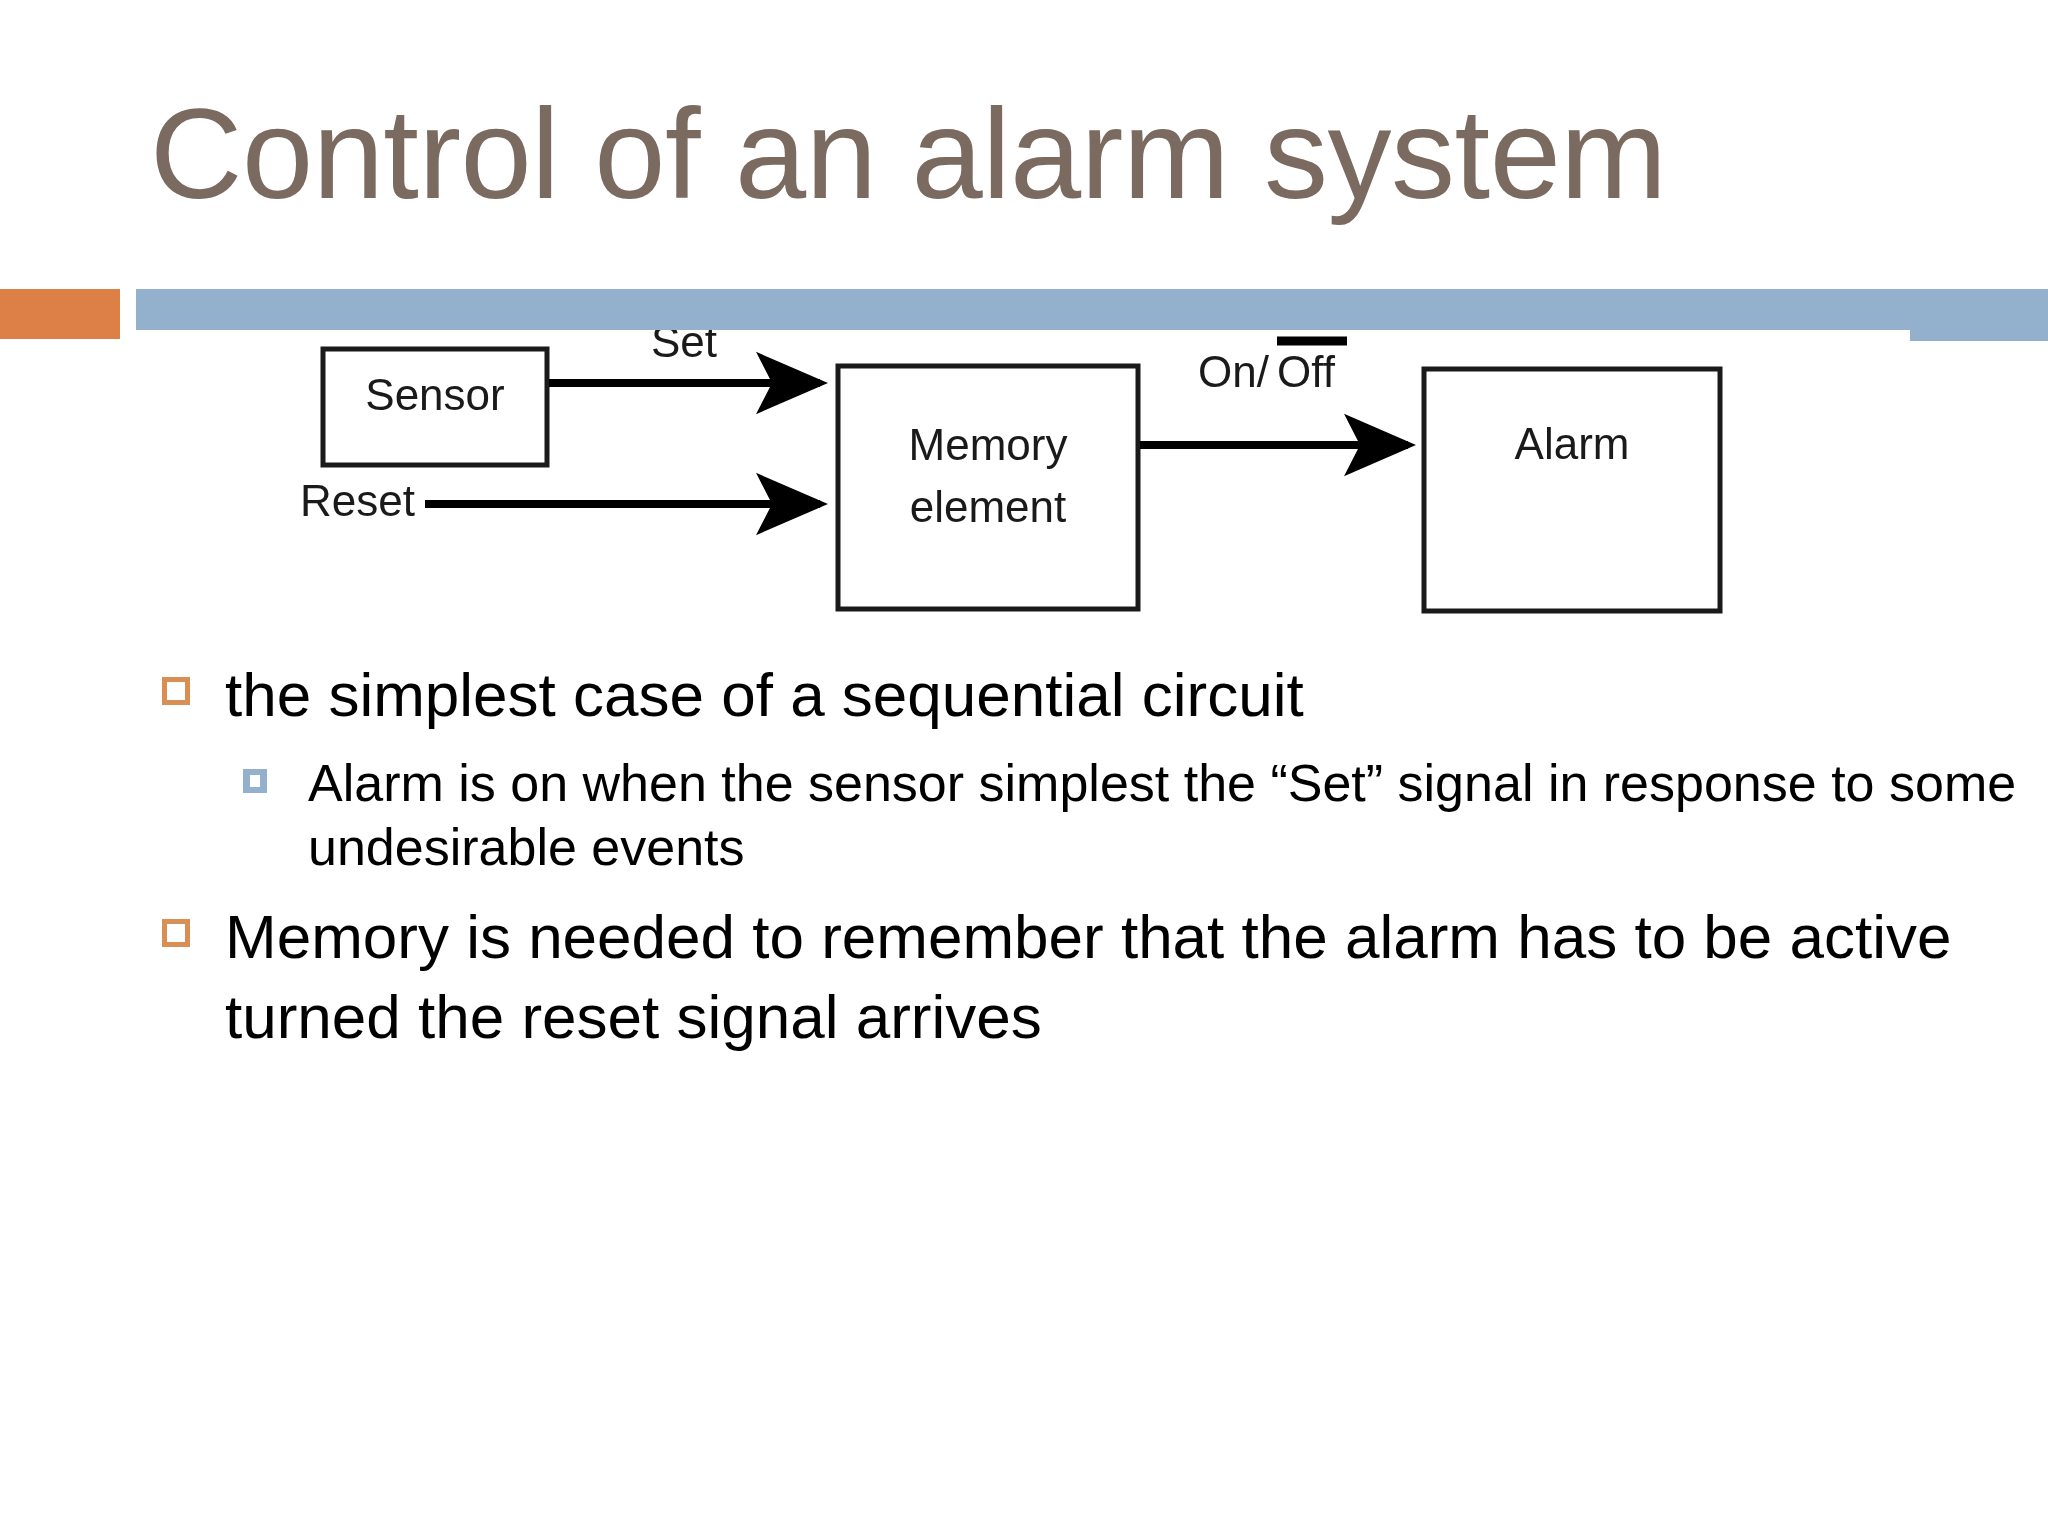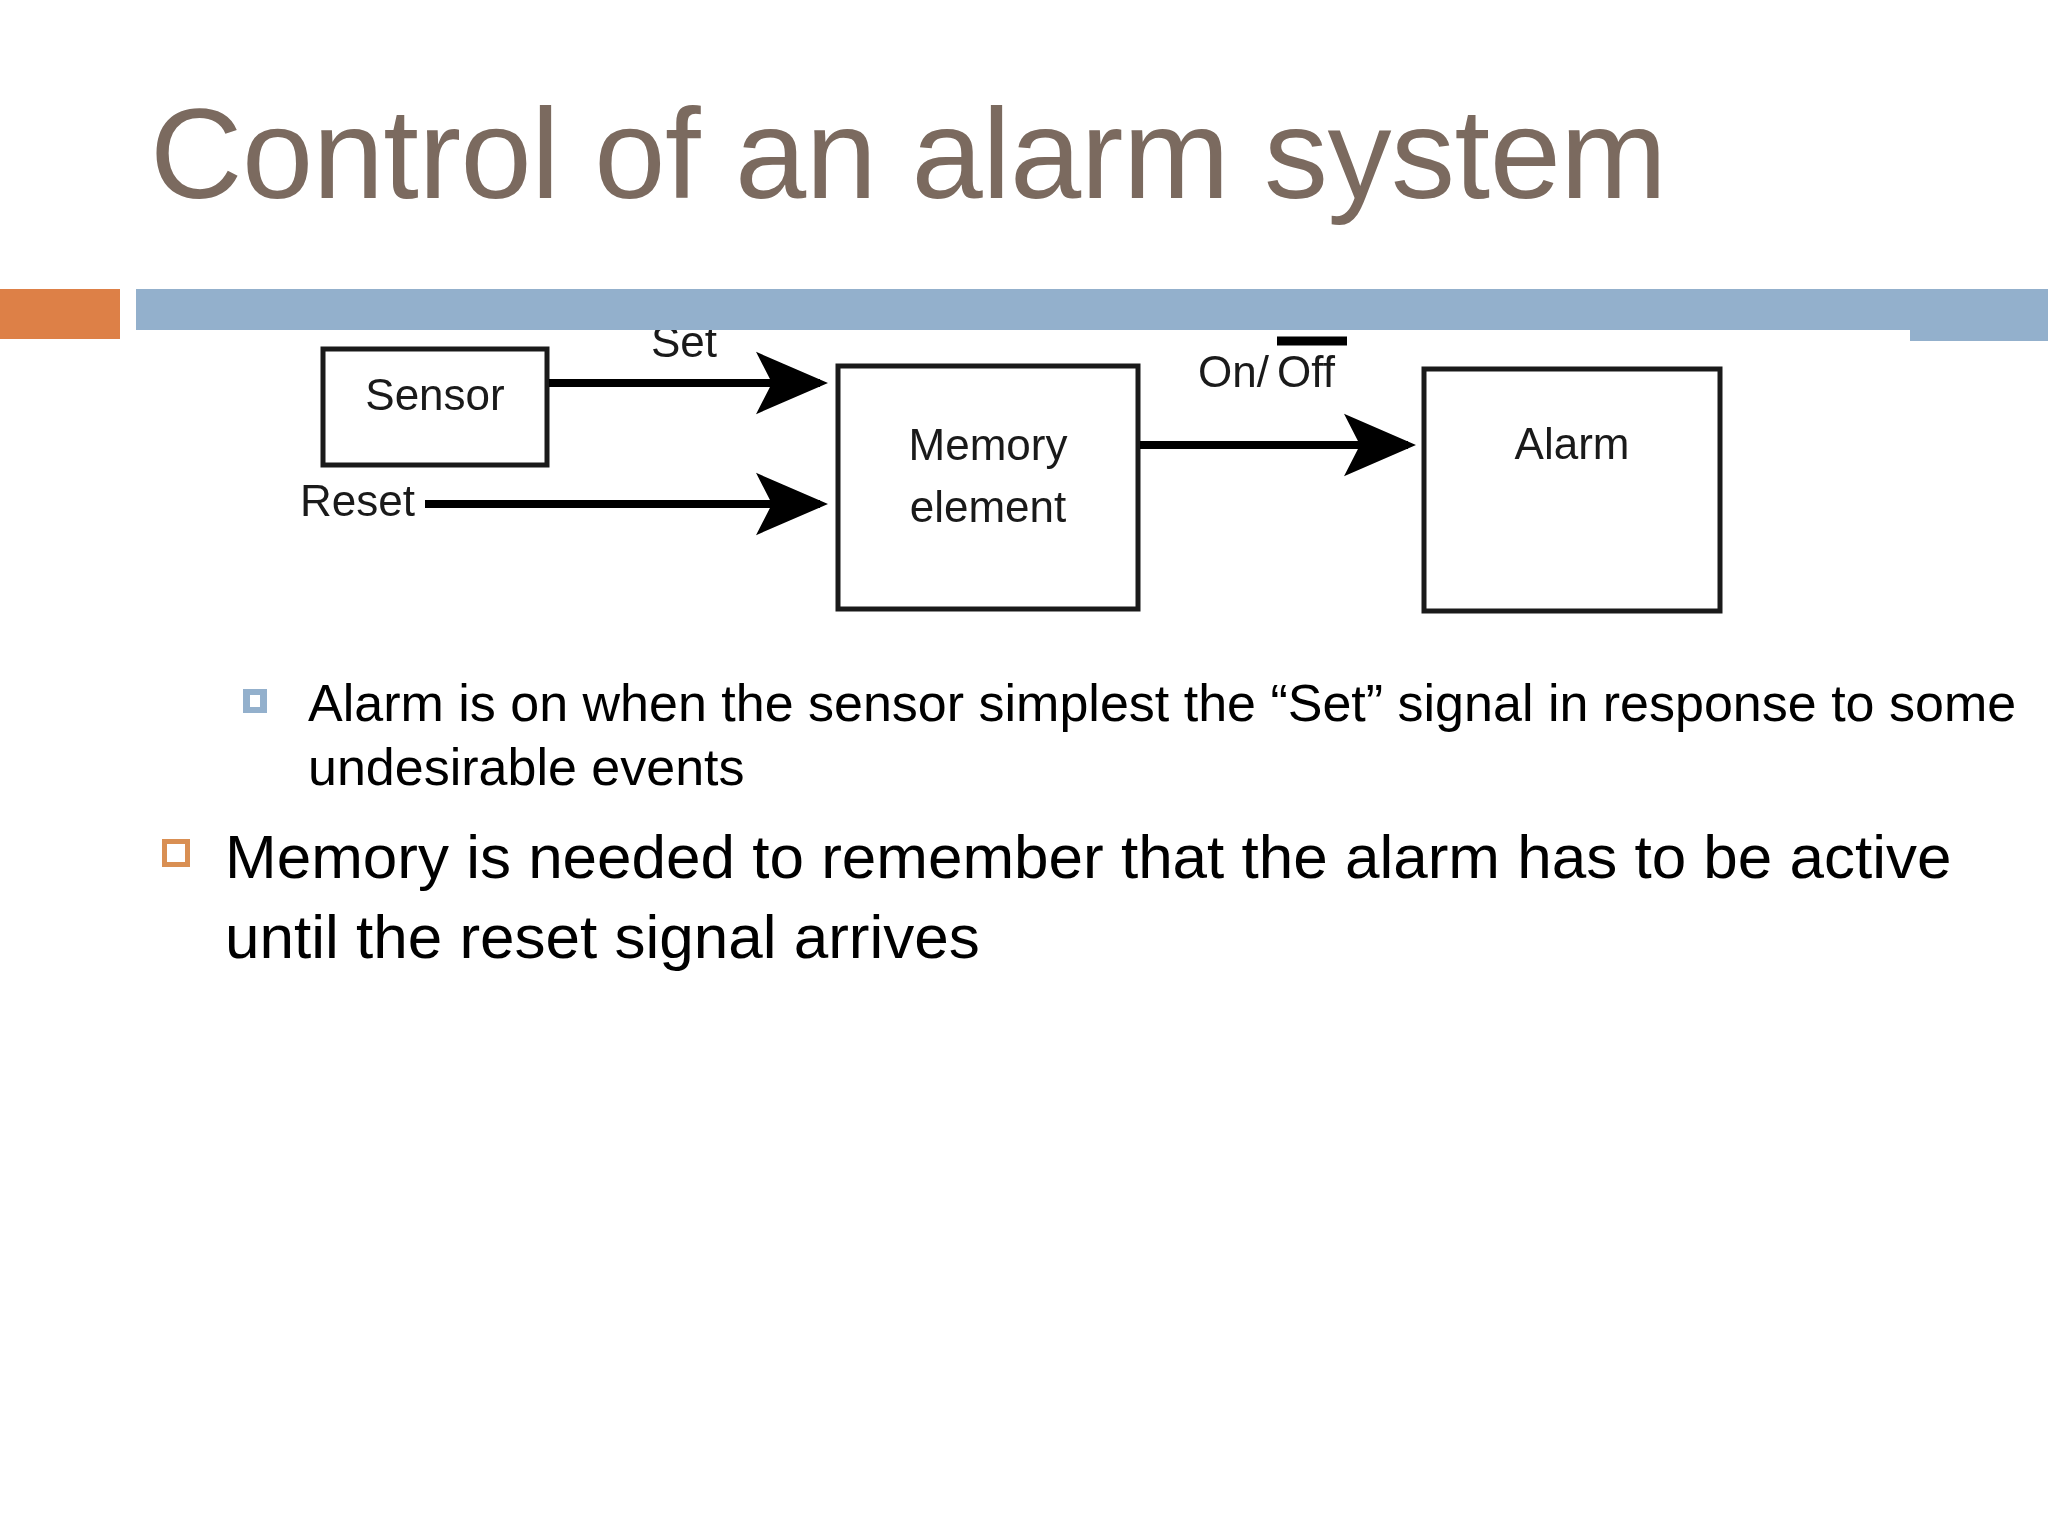--- a/index.html
+++ b/index.html
@@ -175,27 +175,31 @@
       <line x1="1140" y1="115" x2="1408" y2="115" stroke="#000000" stroke-width="8" marker-end="url(#arrowhead)"></line>
       <text x="1198" y="45" dominant-baseline="middle" font-family="Liberation Sans, sans-serif" font-size="44" fill="#1a1a1a">On/</text>
       <text x="1277" y="45" dominant-baseline="middle" font-family="Liberation Sans, sans-serif" font-size="44" fill="#1a1a1a">Off</text>
       <line x1="1277" y1="11" x2="1347" y2="11" stroke="#000000" stroke-width="9"></line>
     </g>
   </svg>
 </div>
 
 <div class="content">
 
+  <div class="bullet-l1">
+    <span class="marker"></span>
+    <span>the simplest case of a sequential circuit</span>
+  </div>
 
   <div class="group-l2">
     <div class="bullet-l2">
       <span class="marker"></span>
       <span>Alarm is on when the sensor simplest the “Set” signal in response to some undesirable events</span>
     </div>
 
   </div>
 
   <div class="bullet-l1">
     <span class="marker"></span>
-    <span>Memory is needed to remember that the alarm has to be active until the reset signal arrives</span>
+    <span>Memory is needed to remember that the alarm has to be active turned the reset signal arrives</span>
   </div>
 
 </div>
 
 </body></html>

